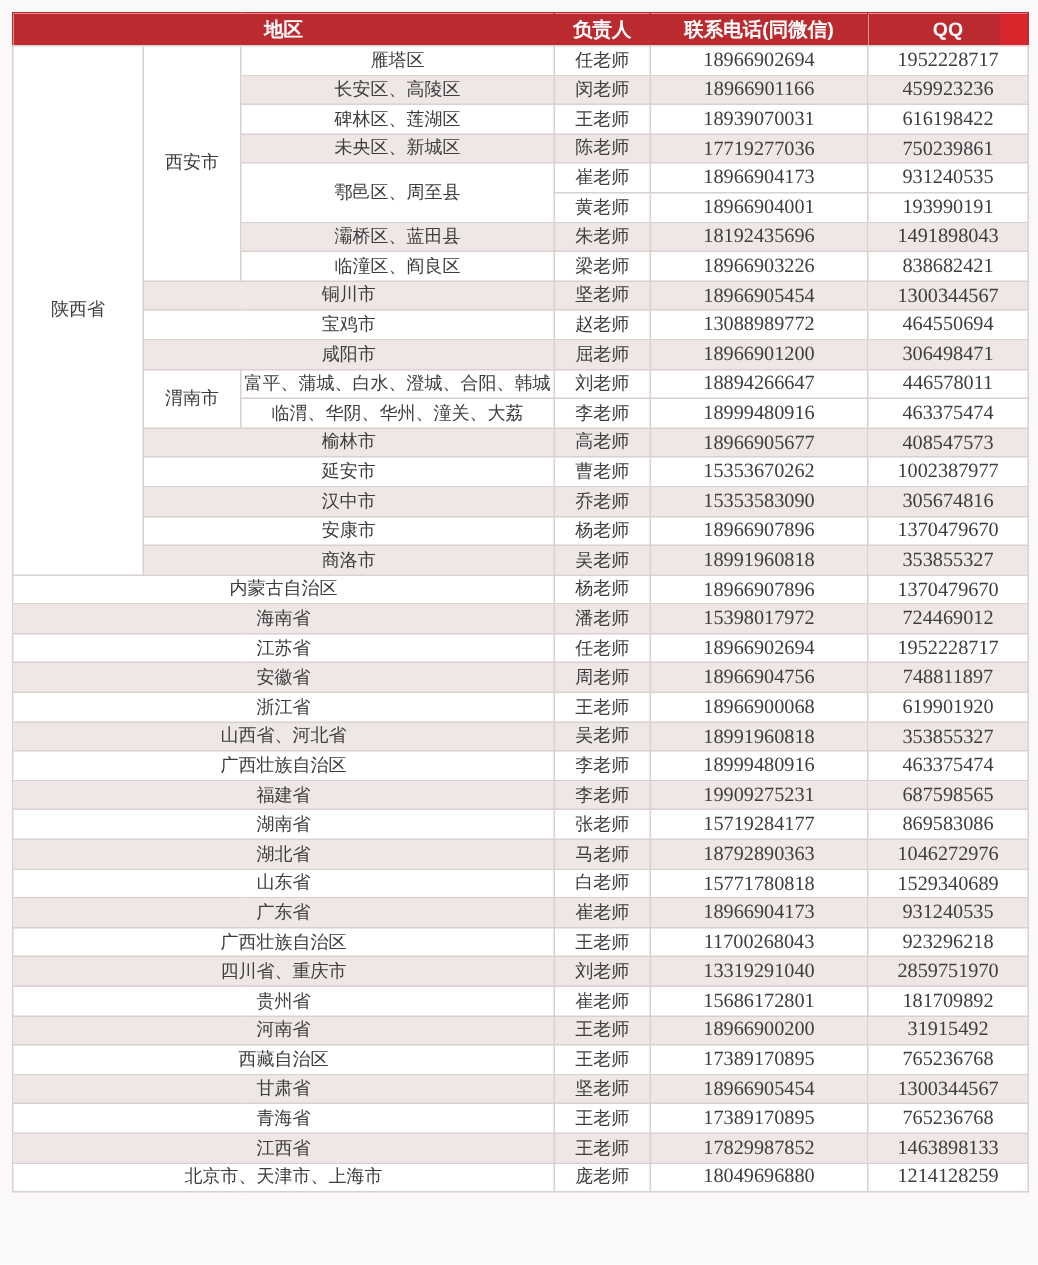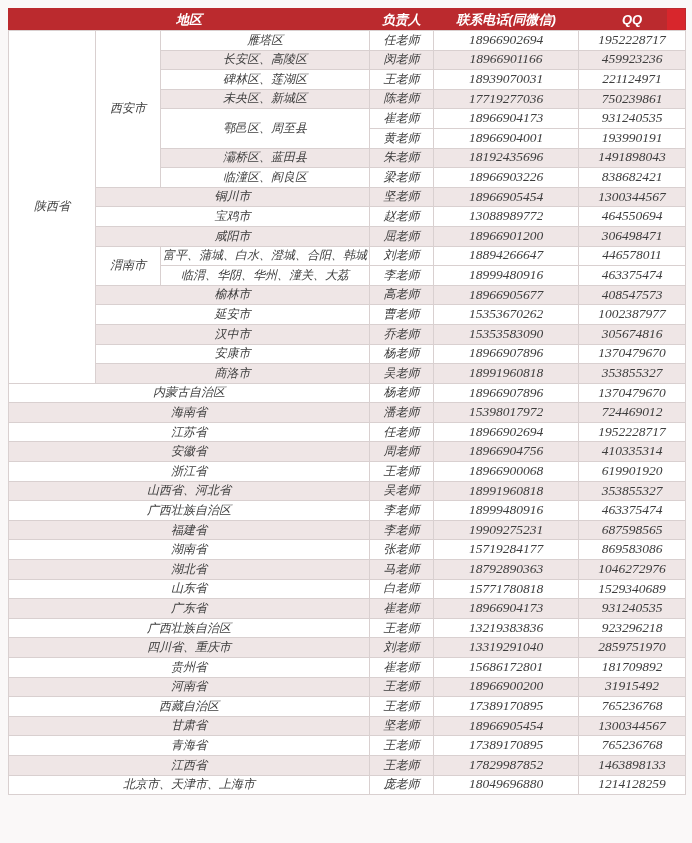--- a/index.html
+++ b/index.html
@@ -21,21 +21,20 @@
   }
   .page{
     width:692px;height:843px;
     padding:8px 8px 0 8px;
   }
   table.contact-table{
     width:677px;
     border-collapse:collapse;
     table-layout:fixed;
     background:var(--row-white);
-    font-style:italic;
   }
   .contact-table th,.contact-table td{
     border:1px solid var(--border);
     text-align:center;
     vertical-align:middle;
     overflow:hidden;
     white-space:nowrap;
   }
   .contact-table thead th{
     background:var(--header-bg);
@@ -102,21 +101,21 @@
         <tr class="shade">
           <td class="region">长安区、高陵区</td>
           <td class="person">闵老师</td>
           <td class="num">18966901166</td>
           <td class="num">459923236</td>
         </tr>
         <tr>
           <td class="region">碑林区、莲湖区</td>
           <td class="person">王老师</td>
           <td class="num">18939070031</td>
-          <td class="num">221124971</td>
+          <td class="num">616198422</td>
         </tr>
         <tr class="shade">
           <td class="region">未央区、新城区</td>
           <td class="person">陈老师</td>
           <td class="num">17719277036</td>
           <td class="num">750239861</td>
         </tr>
         <tr>
           <td rowspan="2" class="region">鄠邑区、周至县</td>
           <td class="person">崔老师</td>
@@ -216,21 +215,21 @@
         <tr>
           <td colspan="3" class="region">江苏省</td>
           <td class="person">任老师</td>
           <td class="num">18966902694</td>
           <td class="num">1952228717</td>
         </tr>
         <tr class="shade">
           <td colspan="3" class="region">安徽省</td>
           <td class="person">周老师</td>
           <td class="num">18966904756</td>
-          <td class="num">410335314</td>
+          <td class="num">748811897</td>
         </tr>
         <tr>
           <td colspan="3" class="region">浙江省</td>
           <td class="person">王老师</td>
           <td class="num">18966900068</td>
           <td class="num">619901920</td>
         </tr>
         <tr class="shade">
           <td colspan="3" class="region">山西省、河北省</td>
           <td class="person">吴老师</td>
@@ -269,21 +268,21 @@
         </tr>
         <tr class="shade">
           <td colspan="3" class="region">广东省</td>
           <td class="person">崔老师</td>
           <td class="num">18966904173</td>
           <td class="num">931240535</td>
         </tr>
         <tr>
           <td colspan="3" class="region">广西壮族自治区</td>
           <td class="person">王老师</td>
-          <td class="num">13219383836</td>
+          <td class="num">11700268043</td>
           <td class="num">923296218</td>
         </tr>
         <tr class="shade">
           <td colspan="3" class="region">四川省、重庆市</td>
           <td class="person">刘老师</td>
           <td class="num">13319291040</td>
           <td class="num">2859751970</td>
         </tr>
         <tr>
           <td colspan="3" class="region">贵州省</td>

